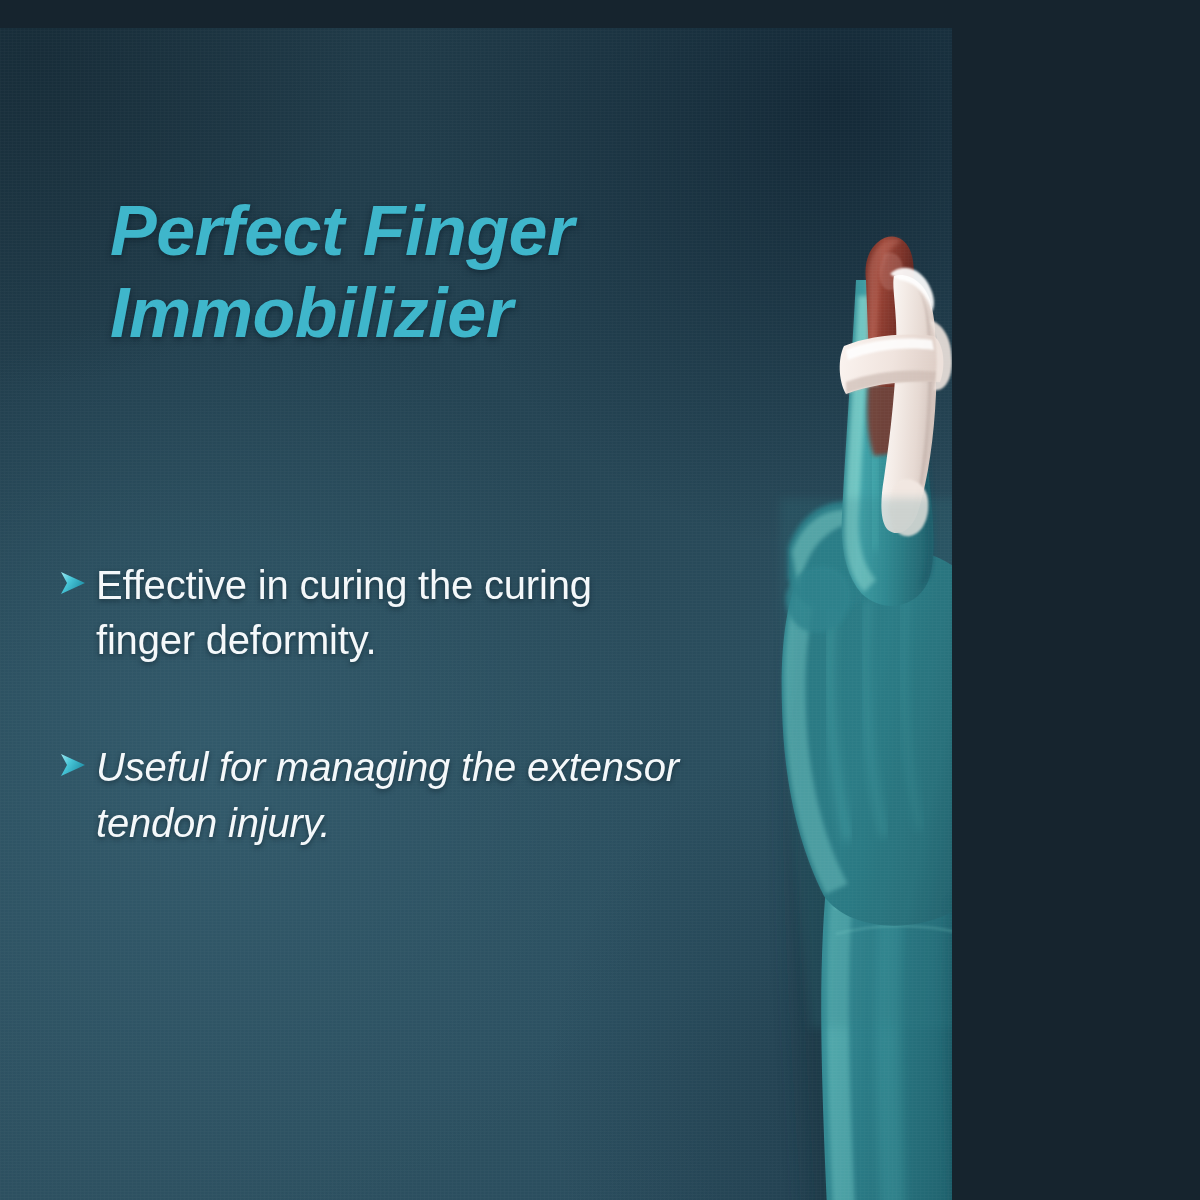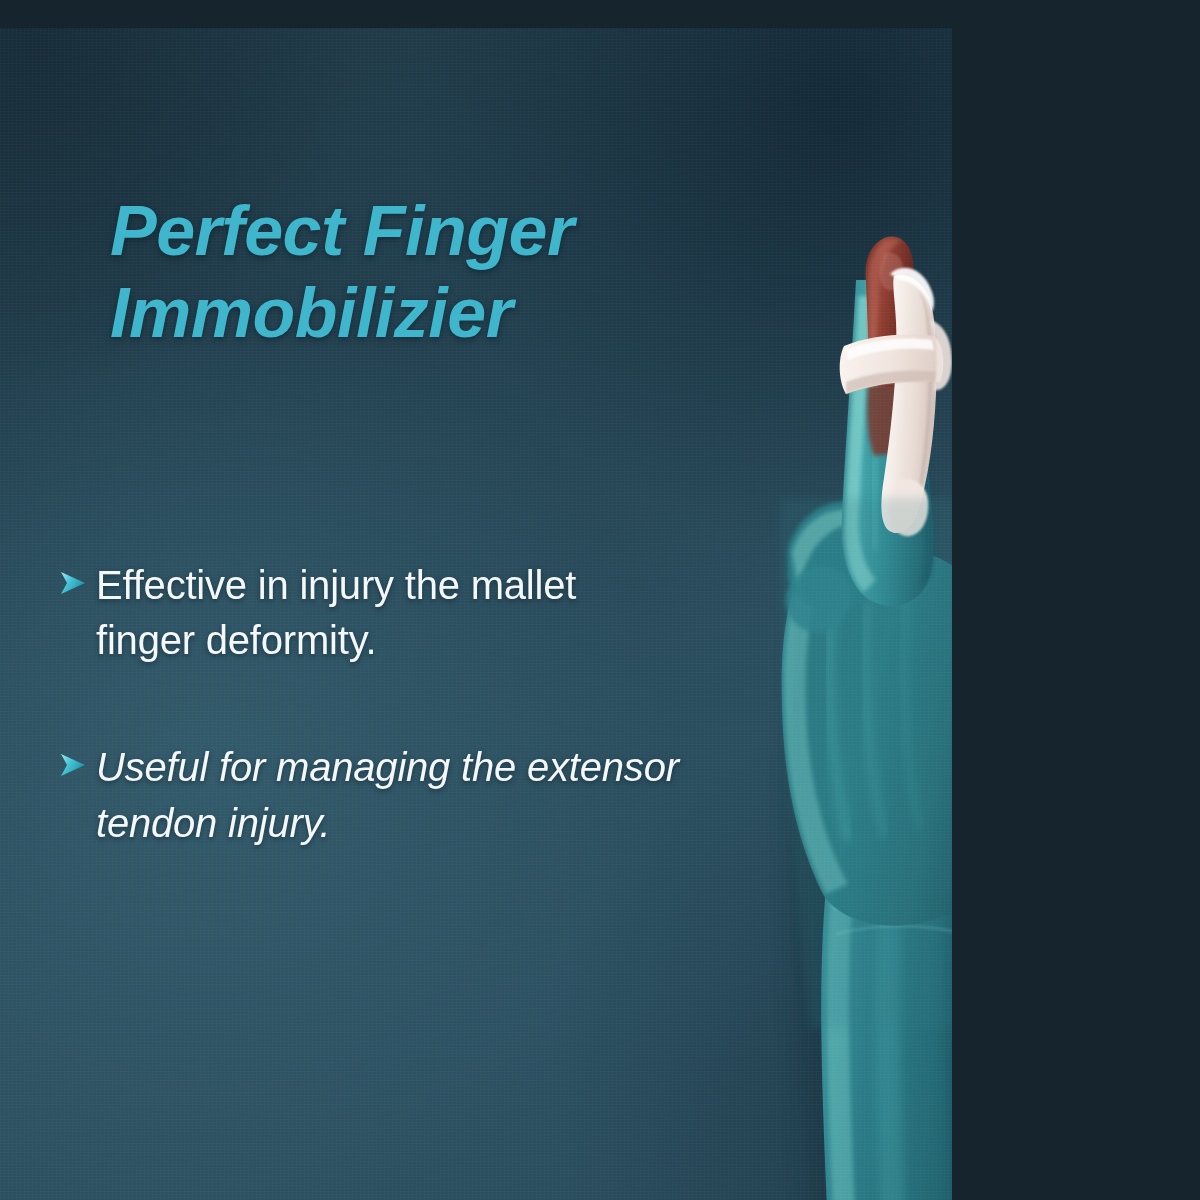--- a/index.html
+++ b/index.html
@@ -351,21 +351,21 @@
           <defs>
             <linearGradient id="arrowG1" x1="0" y1="0" x2="1" y2="0.6">
               <stop offset="0%" stop-color="#9fe9f2"></stop>
               <stop offset="45%" stop-color="#46c4d6"></stop>
               <stop offset="100%" stop-color="#1f8fa6"></stop>
             </linearGradient>
           </defs>
           <path d="M3 3 L27 14 L3 25 L9 14 Z" fill="url(#arrowG1)"></path>
         </svg>
       </span>
-      <span class="bullet-text narrow">Effective in injury the mallet finger deformity.</span>
+      <span class="bullet-text narrow">Effective in curing the curing finger deformity.</span>
     </div>
 
     <div class="bullet-row">
       <span class="bullet-marker">
         <svg width="30" height="28" viewBox="0 0 30 28" xmlns="http://www.w3.org/2000/svg">
           <defs>
             <linearGradient id="arrowG2" x1="0" y1="0" x2="1" y2="0.6">
               <stop offset="0%" stop-color="#9fe9f2"></stop>
               <stop offset="45%" stop-color="#46c4d6"></stop>
               <stop offset="100%" stop-color="#1f8fa6"></stop>

